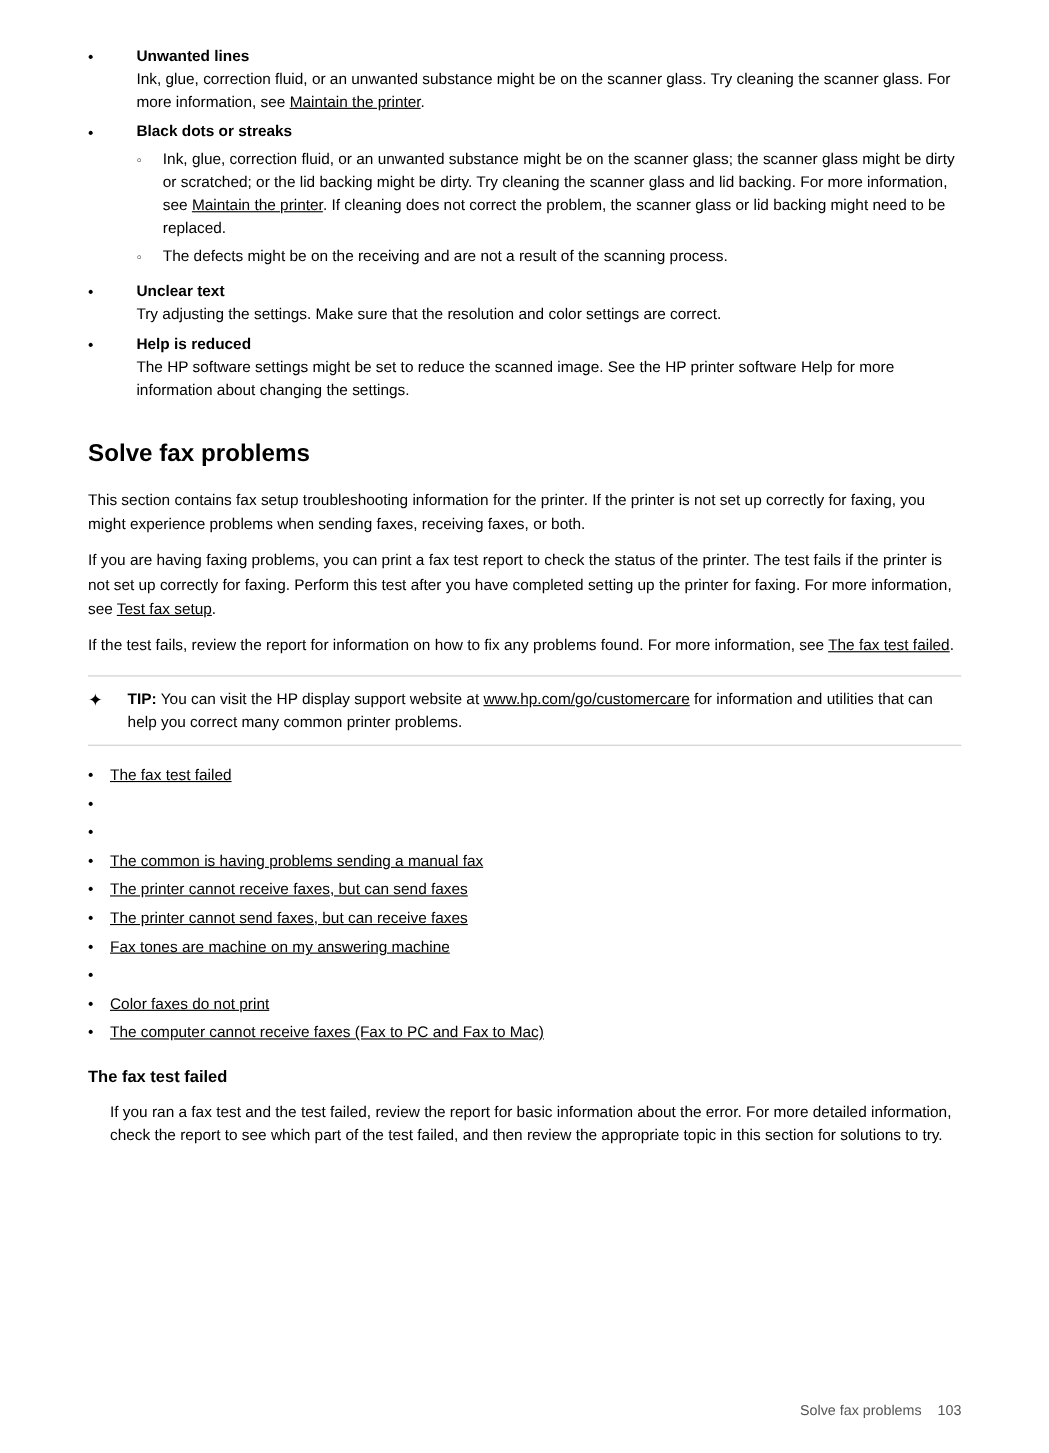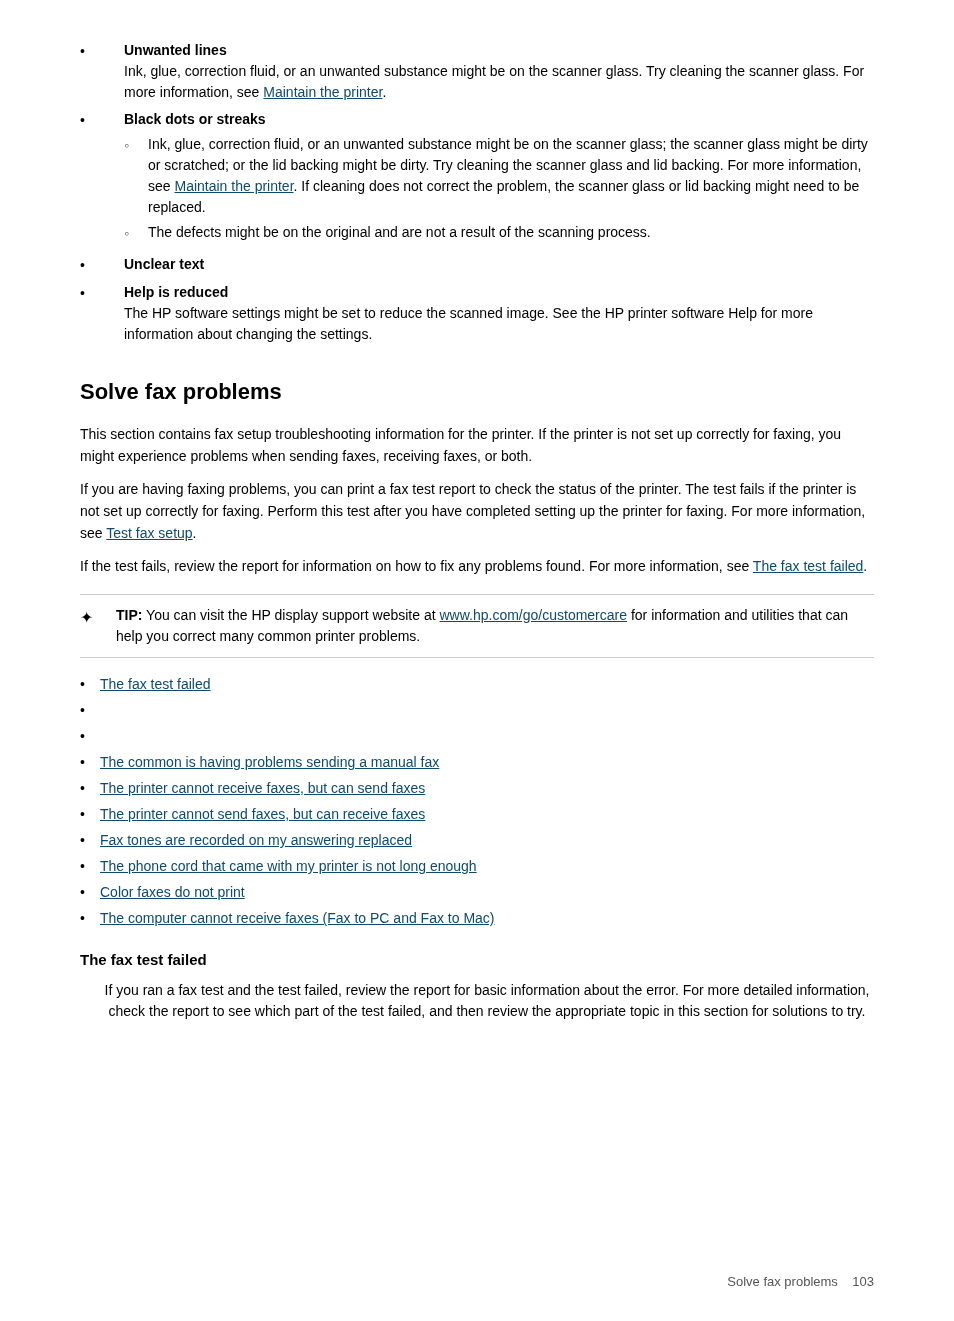--- a/index.html
+++ b/index.html
@@ -48,21 +48,21 @@
       min-width: 24px;
       padding-top: 1px;
       color: #555;
     }
 
     .sub-bullet-content {
       flex: 1;
     }
 
     a {
-      color: #0c4a6e;
+      color: #000000;
       text-decoration: underline;
     }
 
     .section-heading {
       font-size: 22px;
       font-weight: bold;
       margin-top: 30px;
       margin-bottom: 16px;
     }
 
@@ -116,21 +116,20 @@
       bottom: 30px;
       width: 794px;
       display: flex;
       justify-content: flex-end;
       font-size: 13px;
       color: #555;
     }
 
     .content-indent {
       padding-left: 20px;
-      text-align: center;
     }
   </style>
 </head>
 <body>
 
 <div>
 
   <div class="bullet-item">
     <div class="bullet-dot">•</div>
     <div class="bullet-content">
@@ -147,30 +146,31 @@
       <div class="sub-bullet-item">
         <div class="sub-bullet-dot">◦</div>
         <div class="sub-bullet-content">
           <span>Ink, glue, correction fluid, or an unwanted substance might be on the scanner glass; the scanner glass might be dirty or scratched; or the lid backing might be dirty. Try cleaning the scanner glass and lid backing. For more information, see </span><a href="#">Maintain the printer</a><span>. If cleaning does not correct the problem, the scanner glass or lid backing might need to be replaced.</span>
         </div>
       </div>
       
       <div class="sub-bullet-item">
         <div class="sub-bullet-dot">◦</div>
         <div class="sub-bullet-content">
-          <span>The defects might be on the original and are not a result of the scanning process.</span>
+          <span>The defects might be on the receiving and are not a result of the scanning process.</span>
         </div>
       </div>
     </div>
   </div>
 
   <div class="bullet-item">
     <div class="bullet-dot">•</div>
     <div class="bullet-content">
       <span class="bold-label">Unclear text</span><br>
+      <span>Try adjusting the settings. Make sure that the resolution and color settings are correct.</span>
     </div>
   </div>
 
   <div class="bullet-item">
     <div class="bullet-dot">•</div>
     <div class="bullet-content">
       <span class="bold-label">Help is reduced</span><br>
       <span>The HP software settings might be set to reduce the scanned image. See the HP printer software Help for more information about changing the settings.</span>
     </div>
   </div>
@@ -216,25 +216,24 @@
     <div class="link-list-item">
       <div class="link-list-dot">•</div>
       <div><a href="#">The printer cannot receive faxes, but can send faxes</a></div>
     </div>
     <div class="link-list-item">
       <div class="link-list-dot">•</div>
       <div><a href="#">The printer cannot send faxes, but can receive faxes</a></div>
     </div>
     <div class="link-list-item">
       <div class="link-list-dot">•</div>
-      <div><a href="#">Fax tones are recorded on my answering replaced</a></div>
-    </div>
-    <div class="link-list-item">
-      <div class="link-list-dot">•</div>
-      <div><a href="#">The phone cord that came with my printer is not long enough</a></div>
+      <div><a href="#">Fax tones are machine on my answering machine</a></div>
+    </div>
+    <div class="link-list-item">
+      <div class="link-list-dot">•</div>
     </div>
     <div class="link-list-item">
       <div class="link-list-dot">•</div>
       <div><a href="#">Color faxes do not print</a></div>
     </div>
     <div class="link-list-item">
       <div class="link-list-dot">•</div>
       <div><a href="#">The computer cannot receive faxes (Fax to PC and Fax to Mac)</a></div>
     </div>
   </div>

